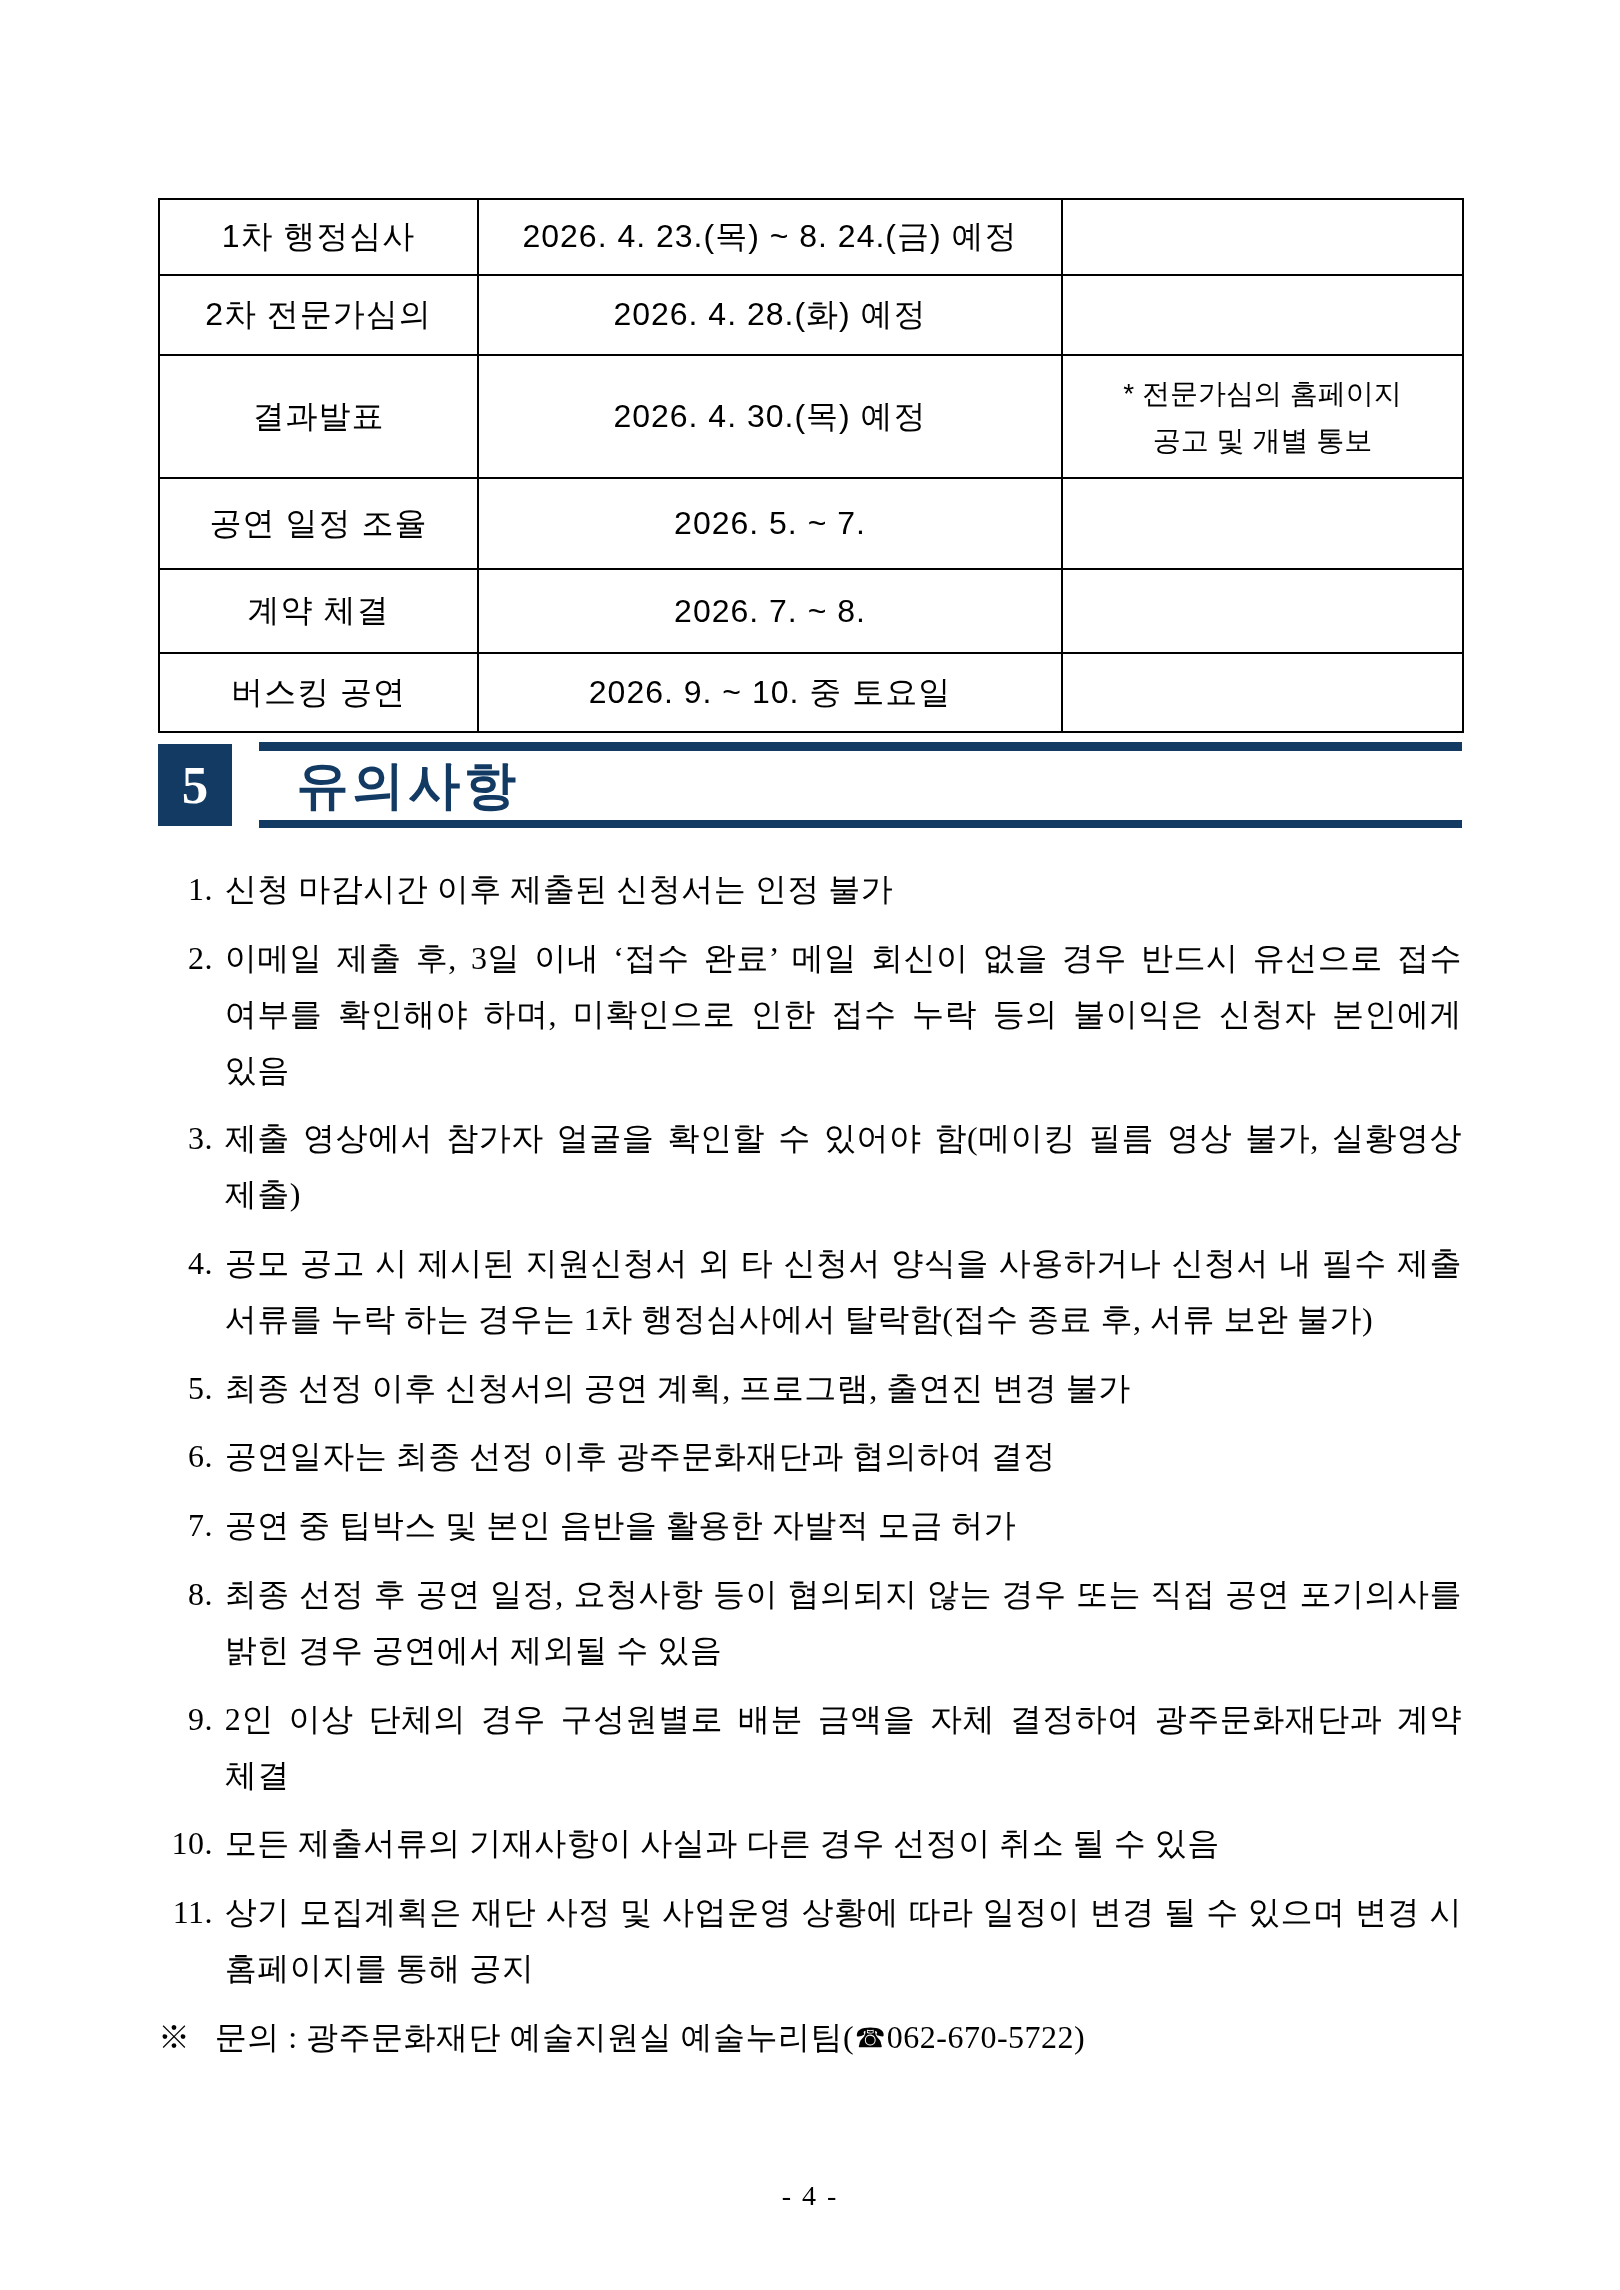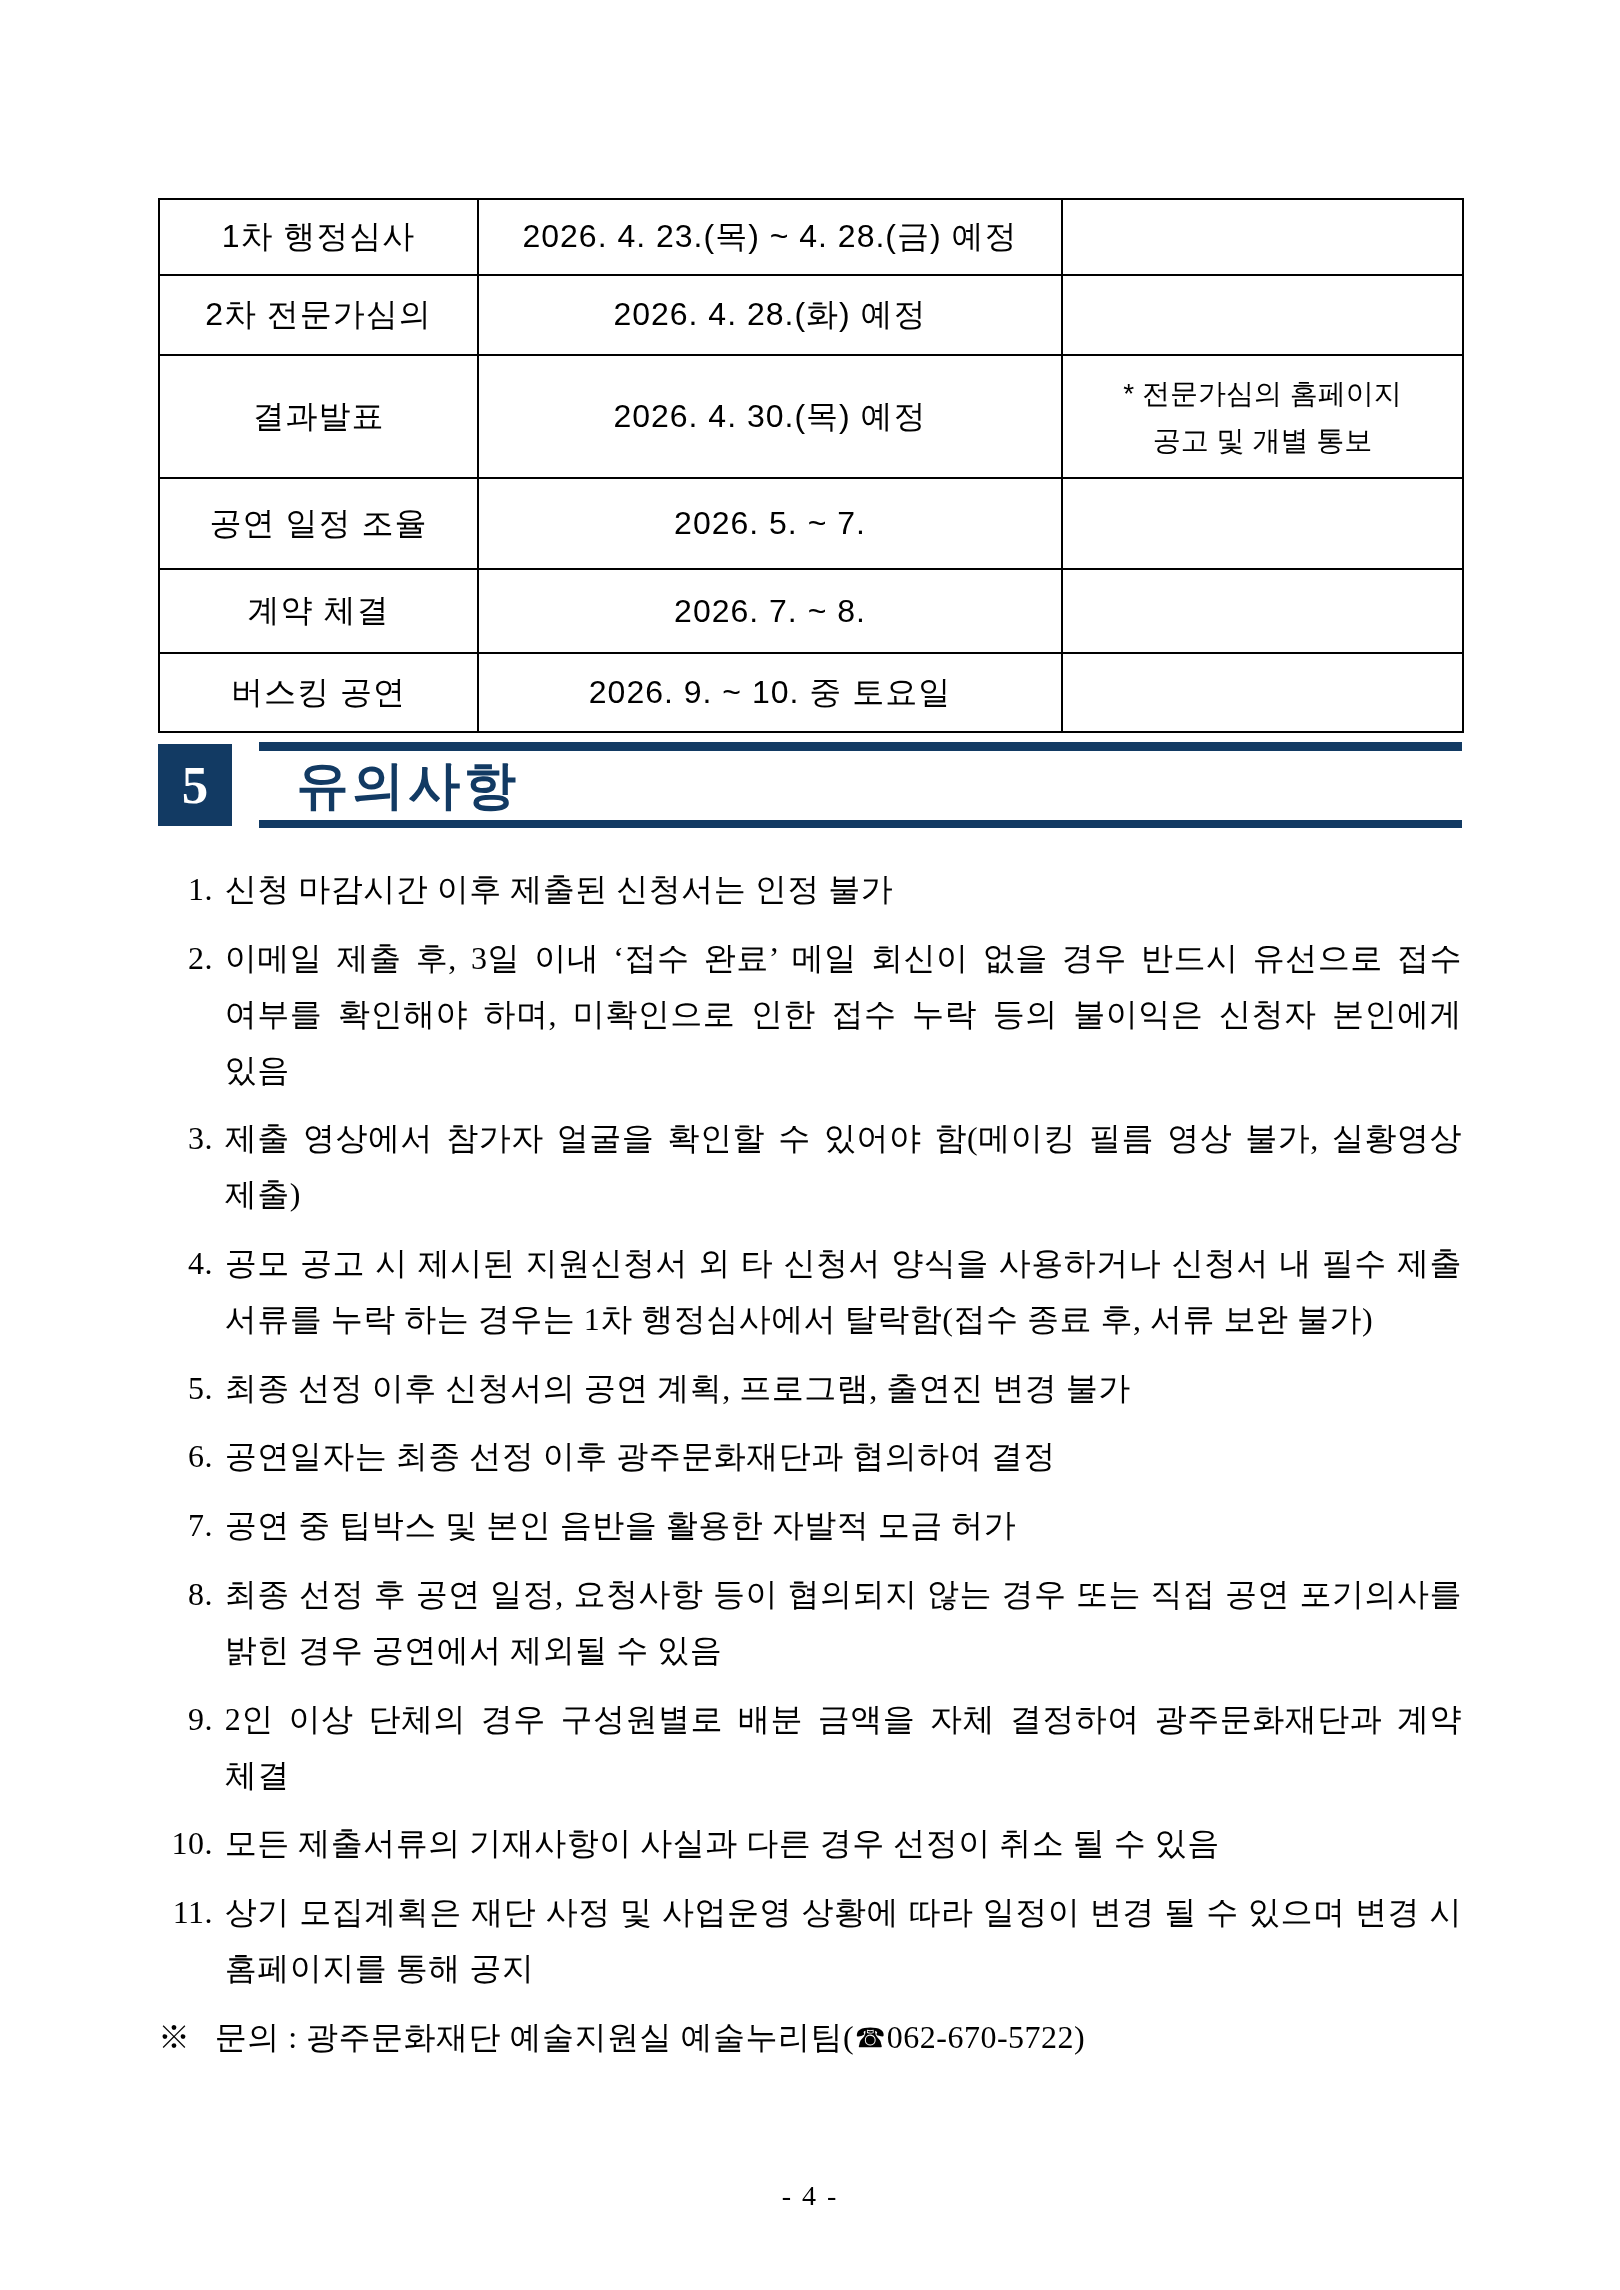--- a/index.html
+++ b/index.html
@@ -103,21 +103,21 @@
 
 <table class="doc-table">
   <colgroup>
     <col style="width:319px">
     <col style="width:584px">
     <col style="width:401px">
   </colgroup>
   <tbody>
     <tr>
       <td>1차 행정심사</td>
-      <td>2026. 4. 23.(목) ~ 4. 28.(금) 예정</td>
+      <td>2026. 4. 23.(목) ~ 8. 24.(금) 예정</td>
       <td class="cell-note"></td>
     </tr>
     <tr>
       <td>2차 전문가심의</td>
       <td>2026. 4. 28.(화) 예정</td>
       <td class="cell-note"></td>
     </tr>
     <tr>
       <td>결과발표</td>
       <td>2026. 4. 30.(목) 예정</td>

